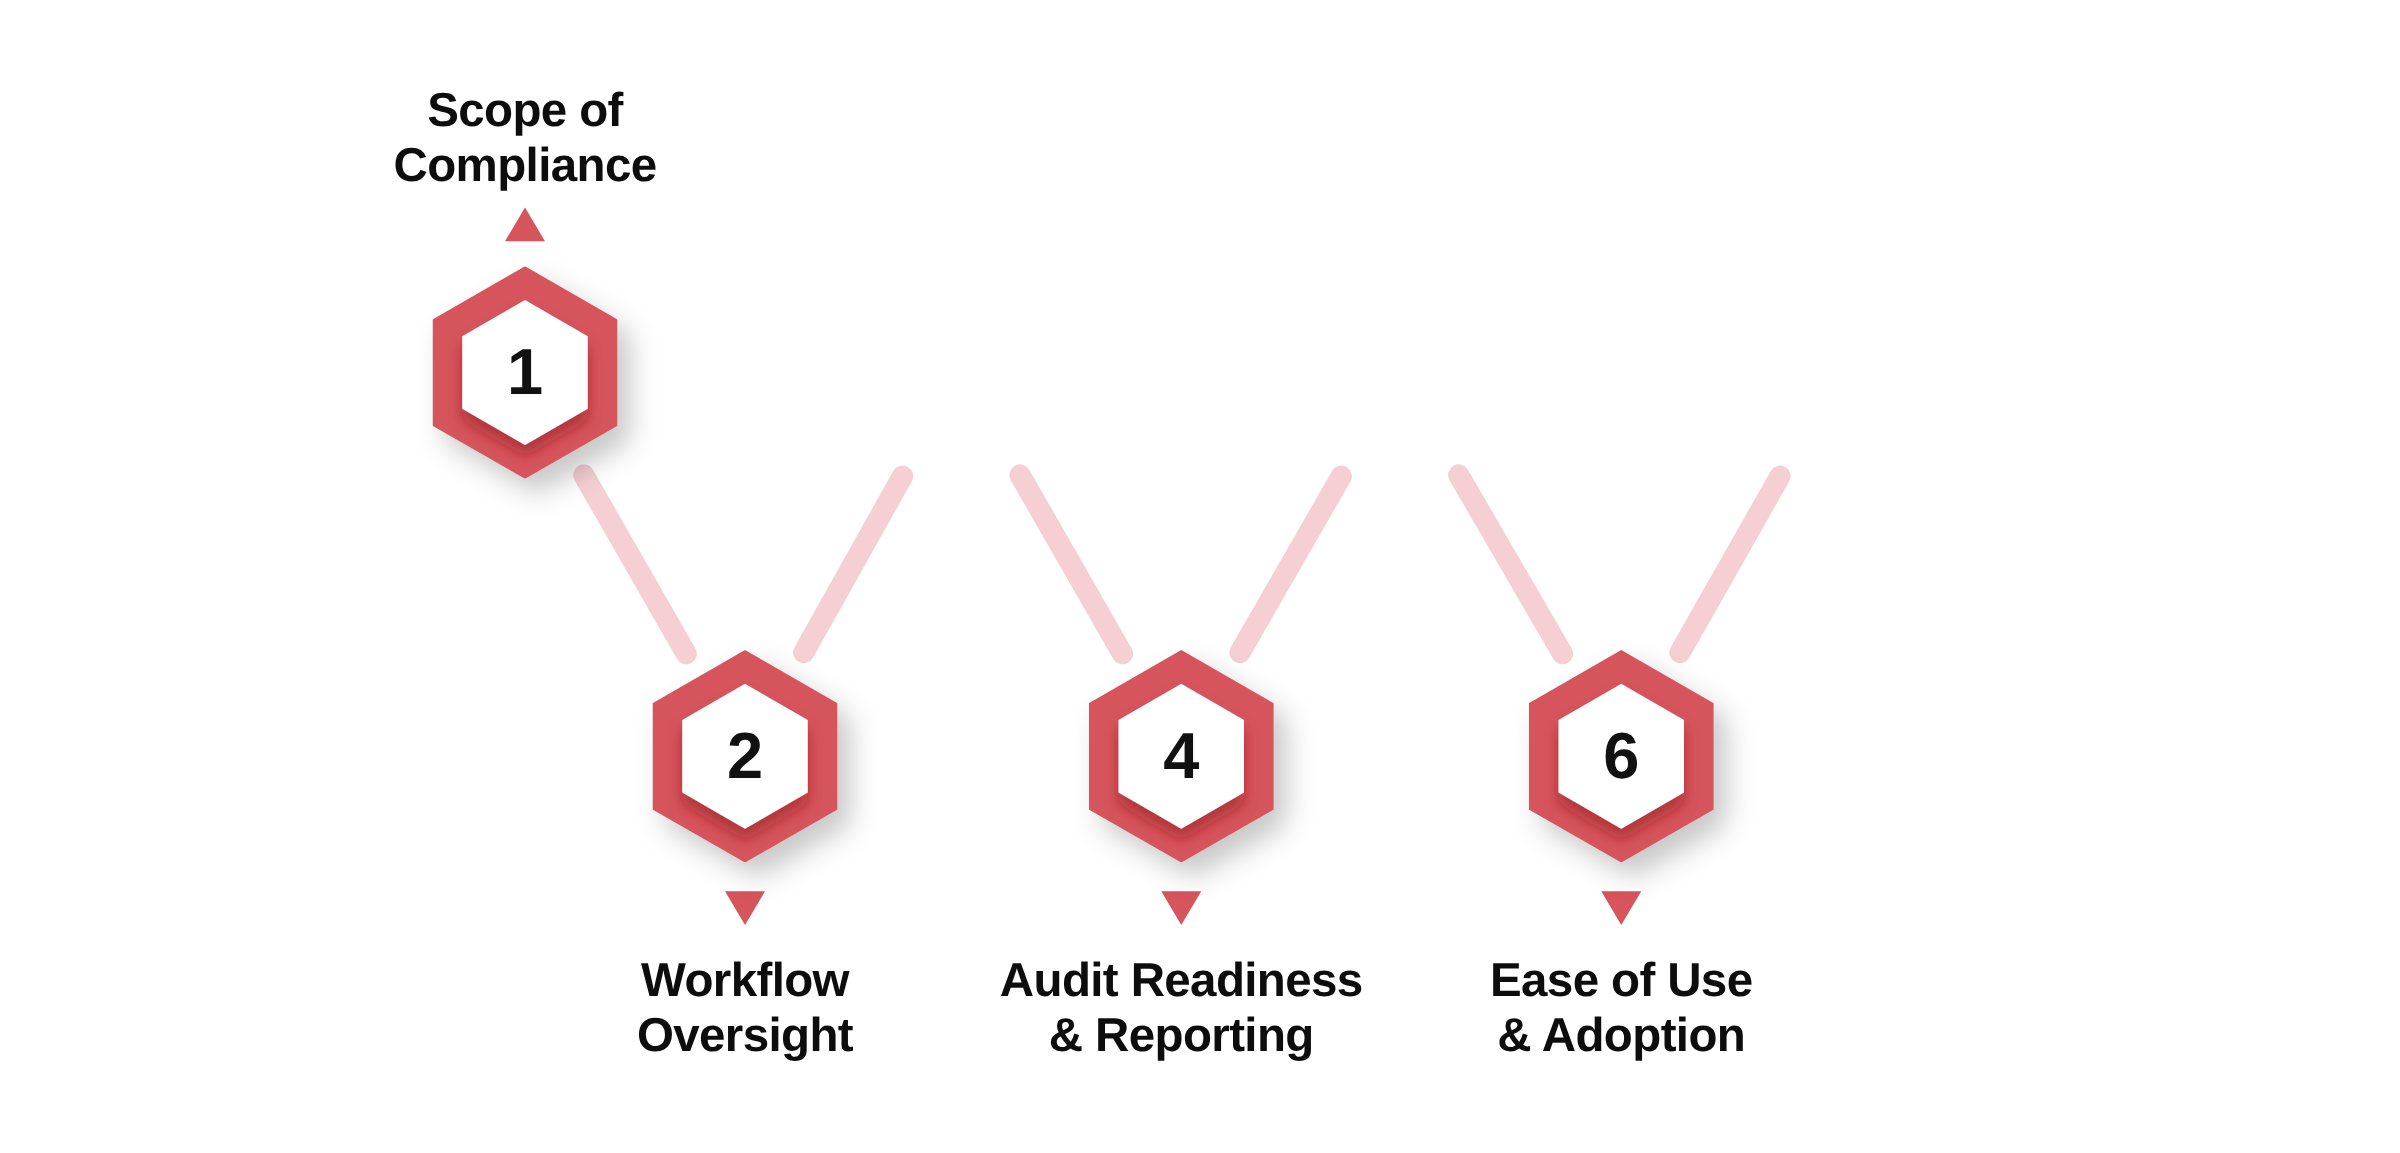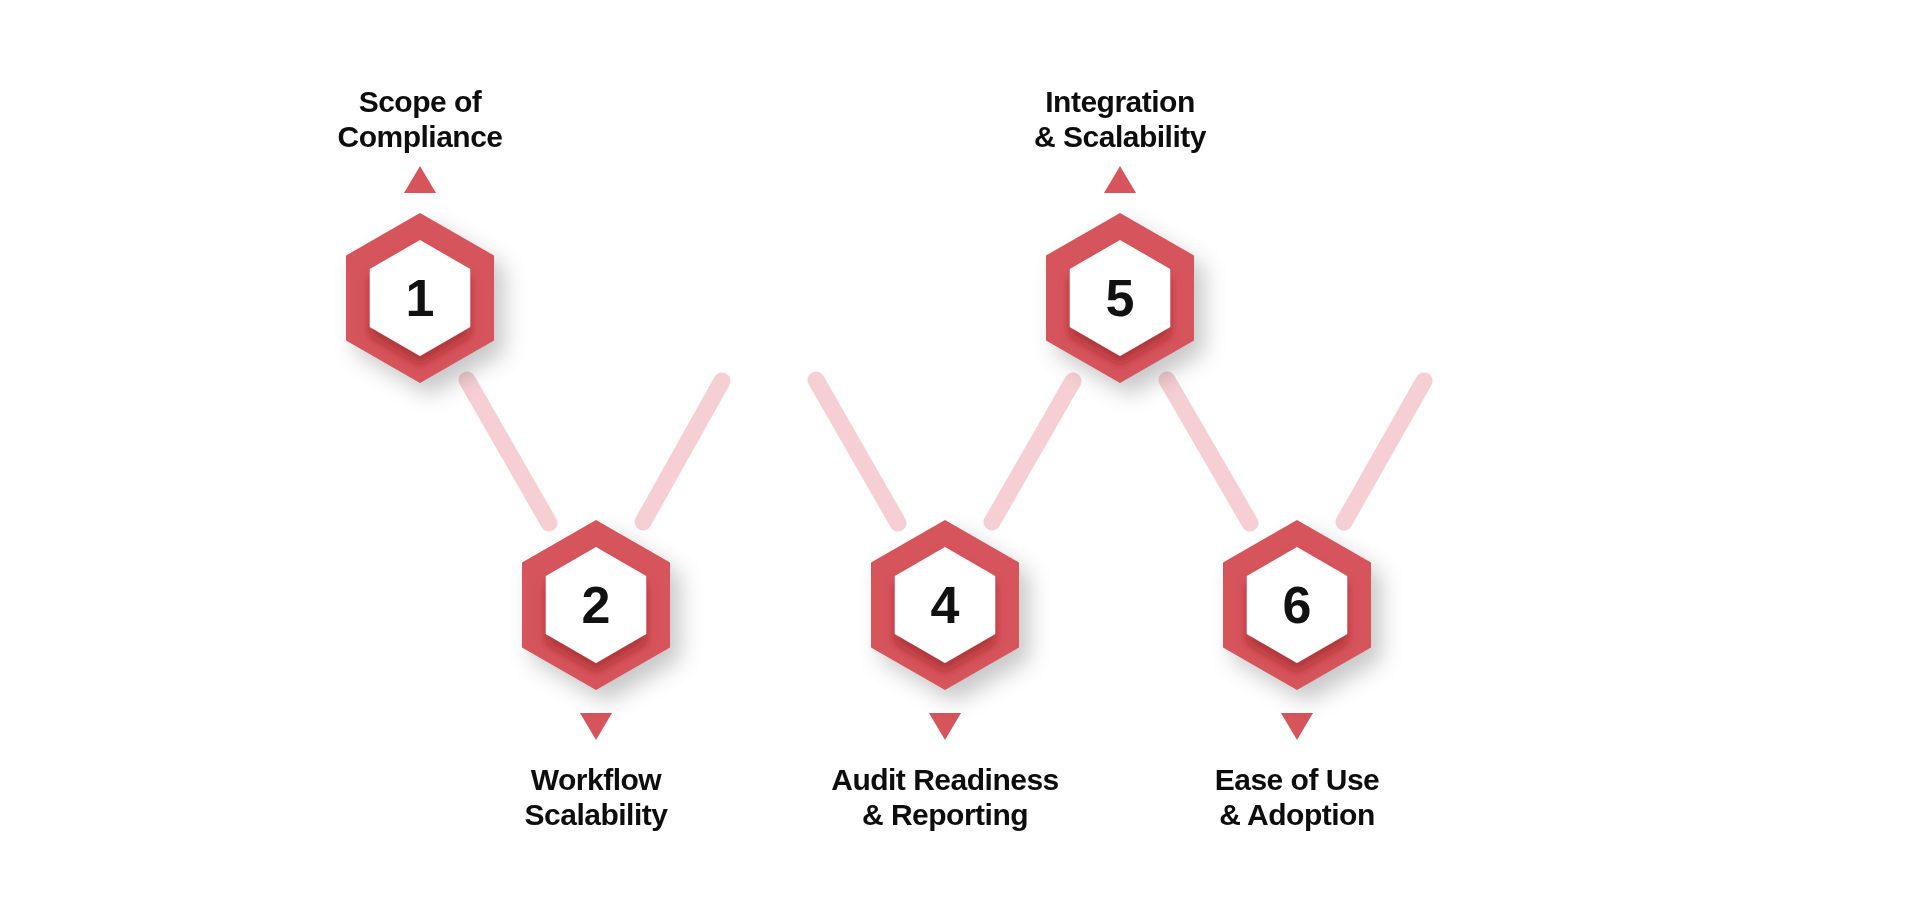--- a/index.html
+++ b/index.html
@@ -61,21 +61,21 @@
     transform: translateX(-50%);
     border-top: 27px solid #d6545c;
   }
 
   .label {
     position: absolute;
     left: 50%;
     transform: translateX(-50%);
     width: 560px;
     text-align: center;
-    font-size: 30px;
+    font-size: 38px;
     font-weight: 700;
     letter-spacing: -0.5px;
     line-height: 1.16;
     color: #0d0d0d;
     white-space: pre-line;
   }
   .node-top .label { bottom: calc(100% + 58px); }
   .node-bottom .label { top: calc(100% + 73px); }
 </style>
 </head>
@@ -105,51 +105,41 @@
     <div class="arrow"></div>
     <svg class="hex-svg" viewBox="0 0 148 170" aria-hidden="true">
       <polygon points="74,0 148,42.5 148,127.5 74,170 0,127.5 0,42.5" fill="#d6545c"></polygon>
       <polygon points="74,27 124.2,56 124.2,114 74,143 23.8,114 23.8,56" fill="#ffffff" filter="url(#inner-shadow)"></polygon>
     </svg>
     <div class="num">1</div>
   </div>
 
   <div class="node node-bottom" style="--cx:596px; --cy:605px">
     <div class="label">Workflow
-Scalability</div>
+Oversight</div>
     <div class="arrow"></div>
     <svg class="hex-svg" viewBox="0 0 148 170" aria-hidden="true">
       <polygon points="74,0 148,42.5 148,127.5 74,170 0,127.5 0,42.5" fill="#d6545c"></polygon>
       <polygon points="74,27 124.2,56 124.2,114 74,143 23.8,114 23.8,56" fill="#ffffff" filter="url(#inner-shadow)"></polygon>
     </svg>
     <div class="num">2</div>
   </div>
 
 
   <div class="node node-bottom" style="--cx:945px; --cy:605px">
     <div class="label">Audit Readiness
 &amp; Reporting</div>
     <div class="arrow"></div>
     <svg class="hex-svg" viewBox="0 0 148 170" aria-hidden="true">
       <polygon points="74,0 148,42.5 148,127.5 74,170 0,127.5 0,42.5" fill="#d6545c"></polygon>
       <polygon points="74,27 124.2,56 124.2,114 74,143 23.8,114 23.8,56" fill="#ffffff" filter="url(#inner-shadow)"></polygon>
     </svg>
     <div class="num">4</div>
   </div>
 
-  <div class="node node-top" style="--cx:1120px; --cy:298px">
-    <div class="label">Integration
-&amp; Scalability</div>
-    <div class="arrow"></div>
-    <svg class="hex-svg" viewBox="0 0 148 170" aria-hidden="true">
-      <polygon points="74,0 148,42.5 148,127.5 74,170 0,127.5 0,42.5" fill="#d6545c"></polygon>
-      <polygon points="74,27 124.2,56 124.2,114 74,143 23.8,114 23.8,56" fill="#ffffff" filter="url(#inner-shadow)"></polygon>
-    </svg>
-    <div class="num">5</div>
-  </div>
 
   <div class="node node-bottom" style="--cx:1297px; --cy:605px">
     <div class="label">Ease of Use
 &amp; Adoption</div>
     <div class="arrow"></div>
     <svg class="hex-svg" viewBox="0 0 148 170" aria-hidden="true">
       <polygon points="74,0 148,42.5 148,127.5 74,170 0,127.5 0,42.5" fill="#d6545c"></polygon>
       <polygon points="74,27 124.2,56 124.2,114 74,143 23.8,114 23.8,56" fill="#ffffff" filter="url(#inner-shadow)"></polygon>
     </svg>
     <div class="num">6</div>

